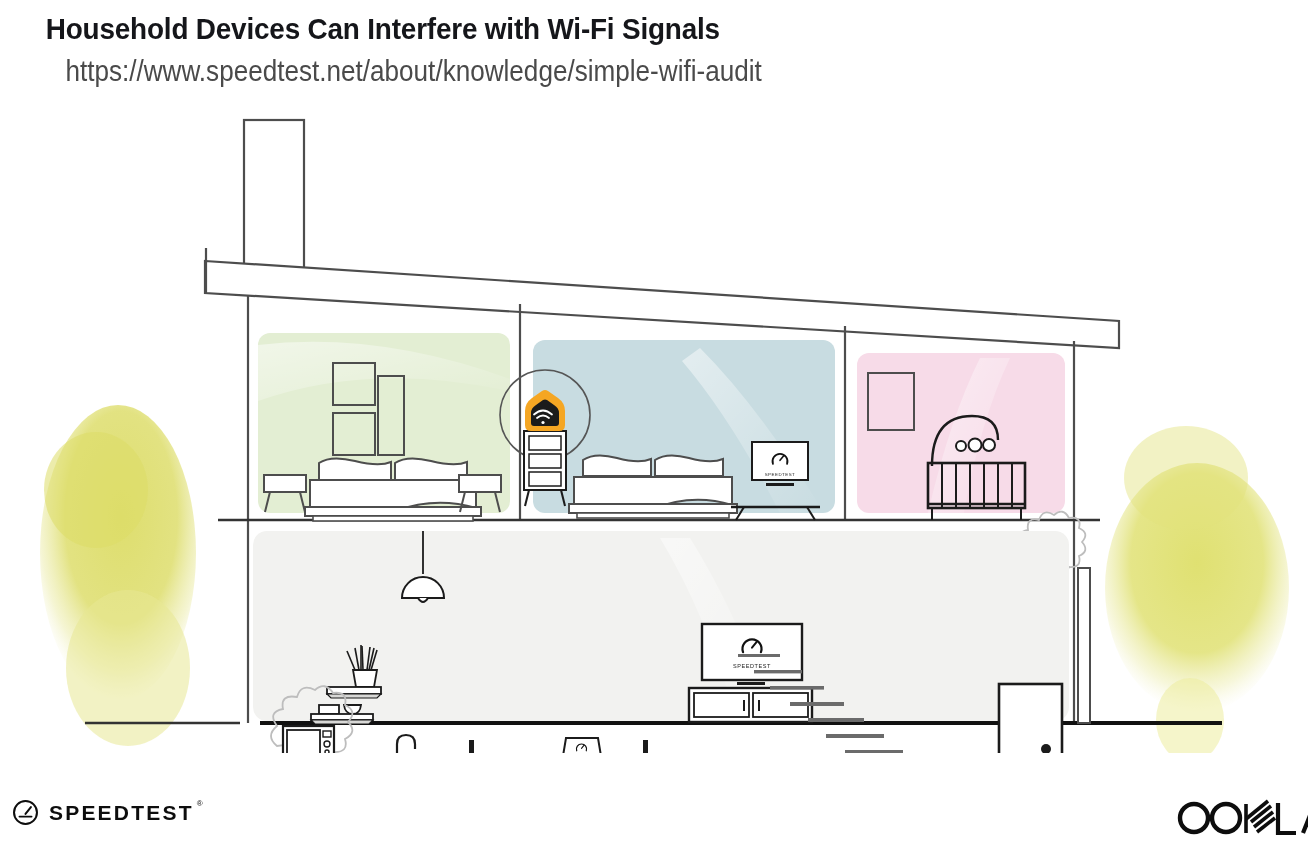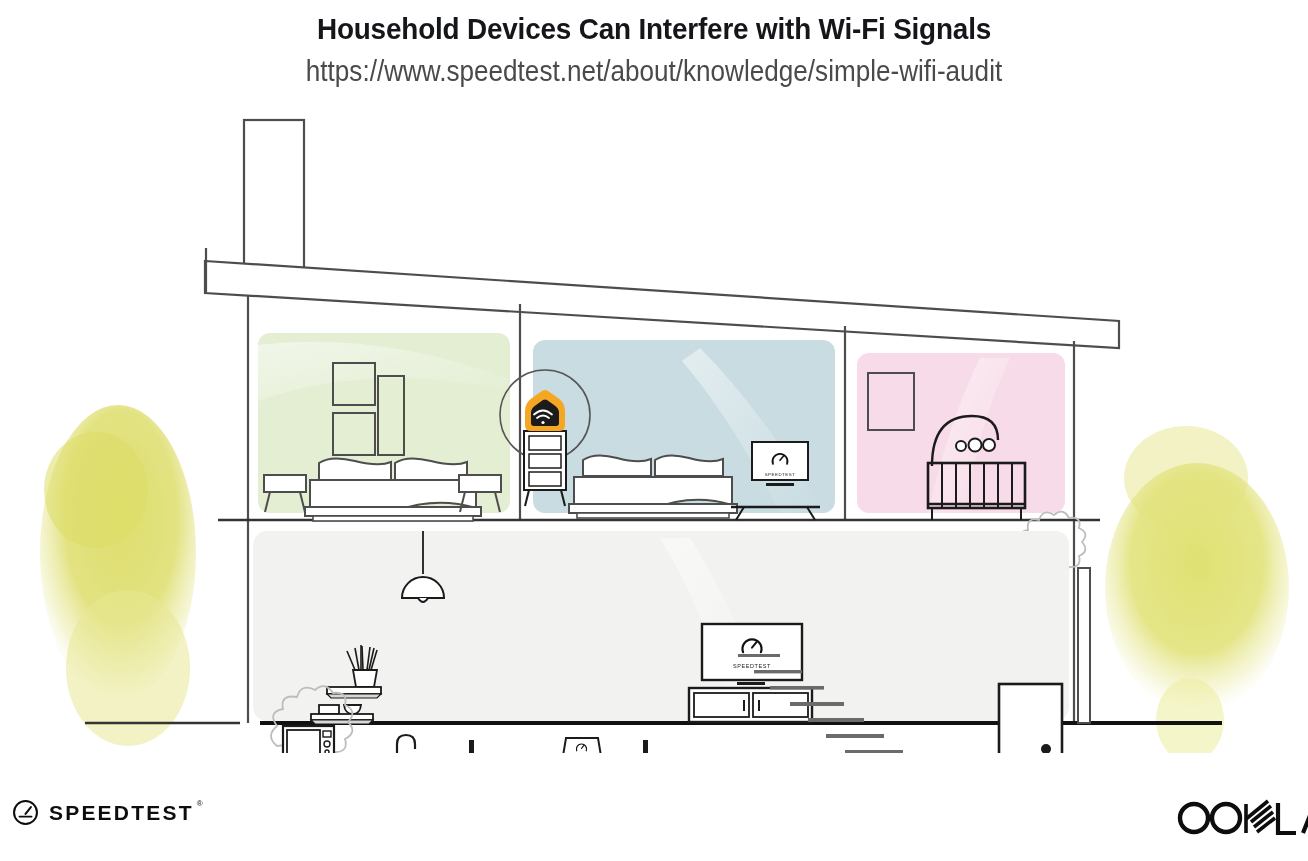--- a/index.html
+++ b/index.html
@@ -1,20 +1,20 @@
 <!DOCTYPE html>
 <html><head>
 <meta charset="utf-8">
 <style>
   html,body{margin:0;padding:0;background:#ffffff;}
   body{width:1308px;height:861px;position:relative;overflow:hidden;
        font-family:"Liberation Sans",sans-serif;color:#1b1b1b;}
 
   
-  .header{position:absolute;left:0;top:0;width:1308px;text-align:center;}
+  .header{position:absolute;left:0;top:0;width:1308px;text-align:left;}
   .title{font-size:30px;font-weight:bold;letter-spacing:-0.2px;
          margin:10px 0 0 0;line-height:1.25;color:#15161a;
          transform:scaleX(0.93);}
   .subtitle{font-size:29px;font-weight:400;color:#4a4a4a;margin:6px 0 0 0;
             line-height:1.2;transform:scaleX(0.90);}
 
   
   .scene{position:absolute;left:0;top:108px;width:1308px;height:645px;}
   .scene svg{display:block;}
 

